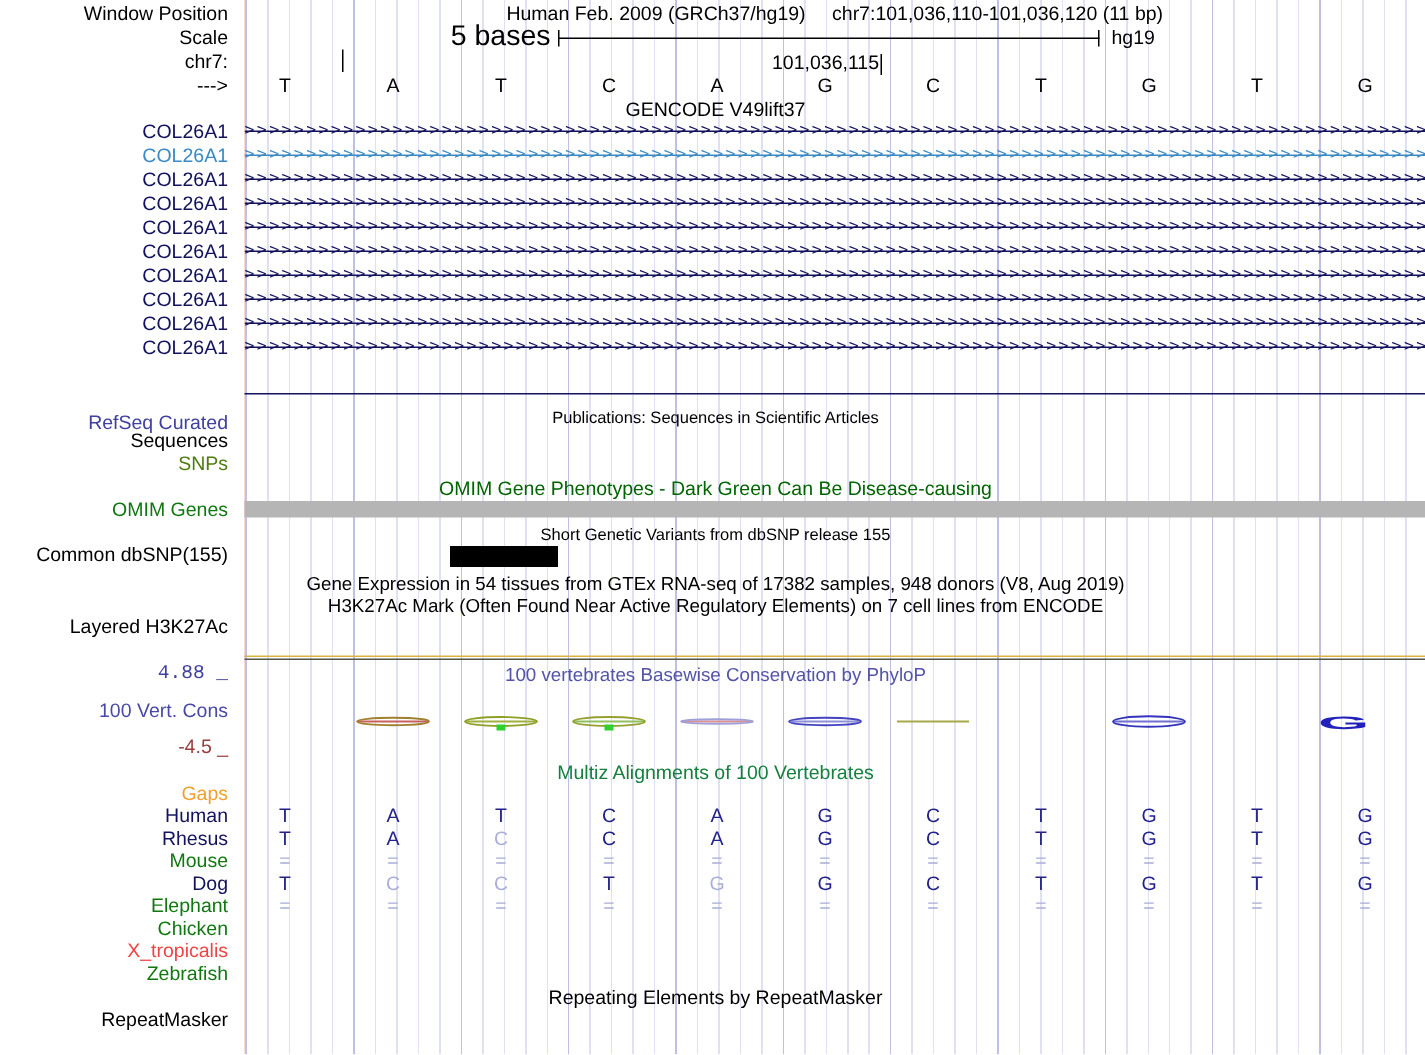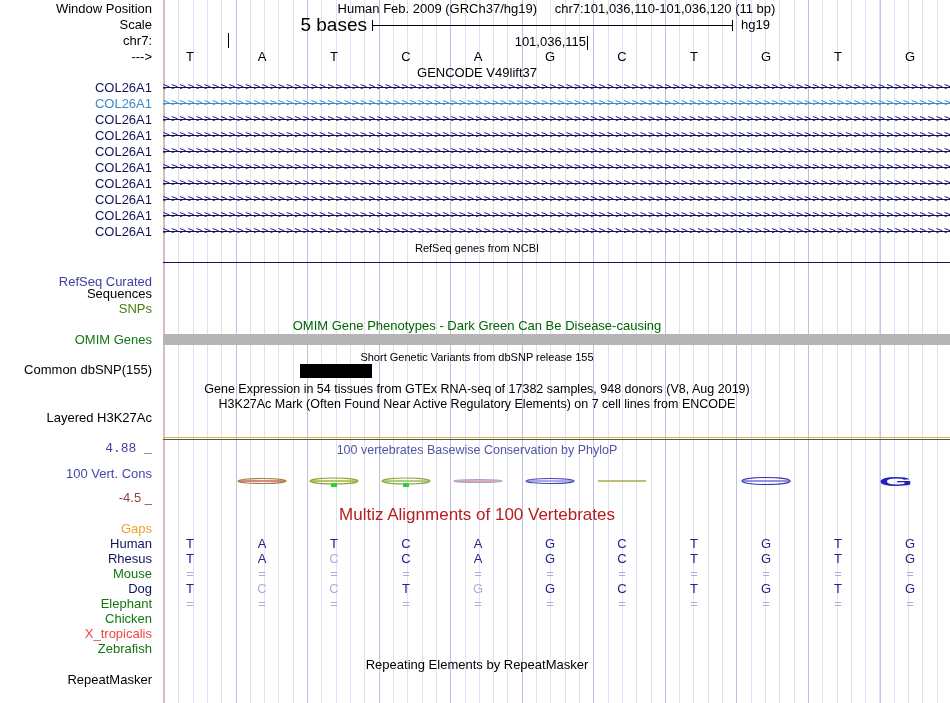--- a/index.html
+++ b/index.html
@@ -87,27 +87,27 @@
     <div class="lbl" style="top: 536px; color: rgb(18, 18, 94);">Human</div>
     <div class="lbl" style="top: 551px; color: rgb(18, 18, 94);">Rhesus</div>
     <div class="lbl" style="top: 566px; color: rgb(17, 119, 17);">Mouse</div>
     <div class="lbl" style="top: 581px; color: rgb(18, 18, 94);">Dog</div>
     <div class="lbl" style="top: 596px; color: rgb(17, 119, 17);">Elephant</div>
     <div class="lbl" style="top: 611px; color: rgb(17, 119, 17);">Chicken</div>
     <div class="lbl" style="top: 626px; color: #ef4444;">X_tropicalis</div>
     <div class="lbl" style="top: 641px; color: rgb(17, 119, 17);">Zebrafish</div>
     <div class="lbl" style="top: 672px; color: rgb(0, 0, 0);">RepeatMasker</div>
     <div class="ttl" style="top: 65px; color: rgb(0, 0, 0); font-size: 13px;">GENCODE V49lift37</div>
-    <div class="ttl" style="top: 240px; color: rgb(0, 0, 0); font-size: 11px;">RefSeq genes from NCBI</div>
+    <div class="ttl" style="top: 271px; color: rgb(0, 0, 0); font-size: 11px;">Publications: Sequences in Scientific Articles</div>
     <div class="ttl" style="top: 318px; color: rgb(0, 100, 0); font-size: 13px;">OMIM Gene Phenotypes - Dark Green Can Be Disease-causing</div>
     <div class="ttl" style="top: 349px; color: rgb(0, 0, 0); font-size: 11px;">Short Genetic Variants from dbSNP release 155</div>
     <div class="ttl" style="top: 381px; color: rgb(0, 0, 0); font-size: 12.5px;">Gene Expression in 54 tissues from GTEx RNA-seq of 17382 samples, 948 donors (V8, Aug 2019)</div>
     <div class="ttl" style="top: 396px; color: rgb(0, 0, 0); font-size: 12.5px;">H3K27Ac Mark (Often Found Near Active Regulatory Elements) on 7 cell lines from ENCODE</div>
     <div class="ttl" style="top: 442px; color: rgb(83, 83, 168); font-size: 12.5px;">100 vertebrates Basewise Conservation by PhyloP</div>
-    <div class="ttl" style="top: 507px; color: #b91c1c; font-size: 17px;">Multiz Alignments of 100 Vertebrates</div>
+    <div class="ttl" style="top: 507px; color: #15803d; font-size: 13px;">Multiz Alignments of 100 Vertebrates</div>
     <div class="ttl" style="top: 657px; color: rgb(0, 0, 0); font-size: 13px;">Repeating Elements by RepeatMasker</div>
     <div class="base" style="left: 178px; top: 49px;">T</div>
     <div class="base" style="left: 250px; top: 49px;">A</div>
     <div class="base" style="left: 322px; top: 49px;">T</div>
     <div class="base" style="left: 394px; top: 49px;">C</div>
     <div class="base" style="left: 466px; top: 49px;">A</div>
     <div class="base" style="left: 538px; top: 49px;">G</div>
     <div class="base" style="left: 610px; top: 49px;">C</div>
     <div class="base" style="left: 682px; top: 49px;">T</div>
     <div class="base" style="left: 754px; top: 49px;">G</div>

